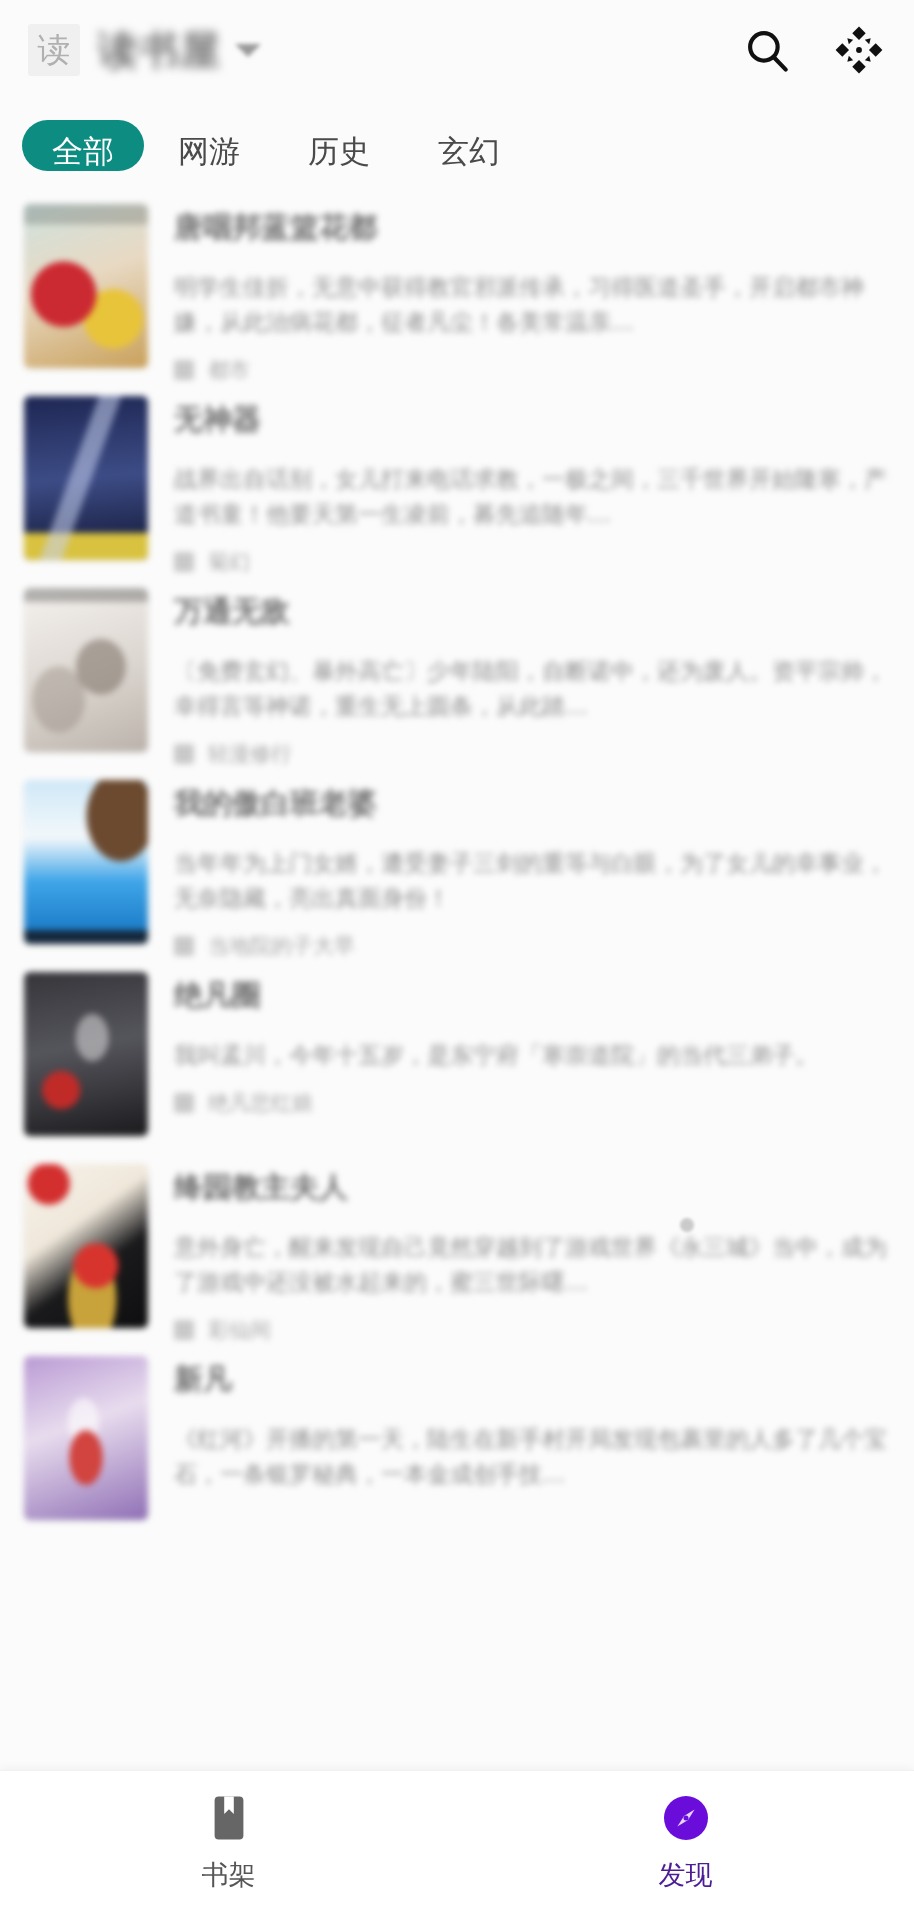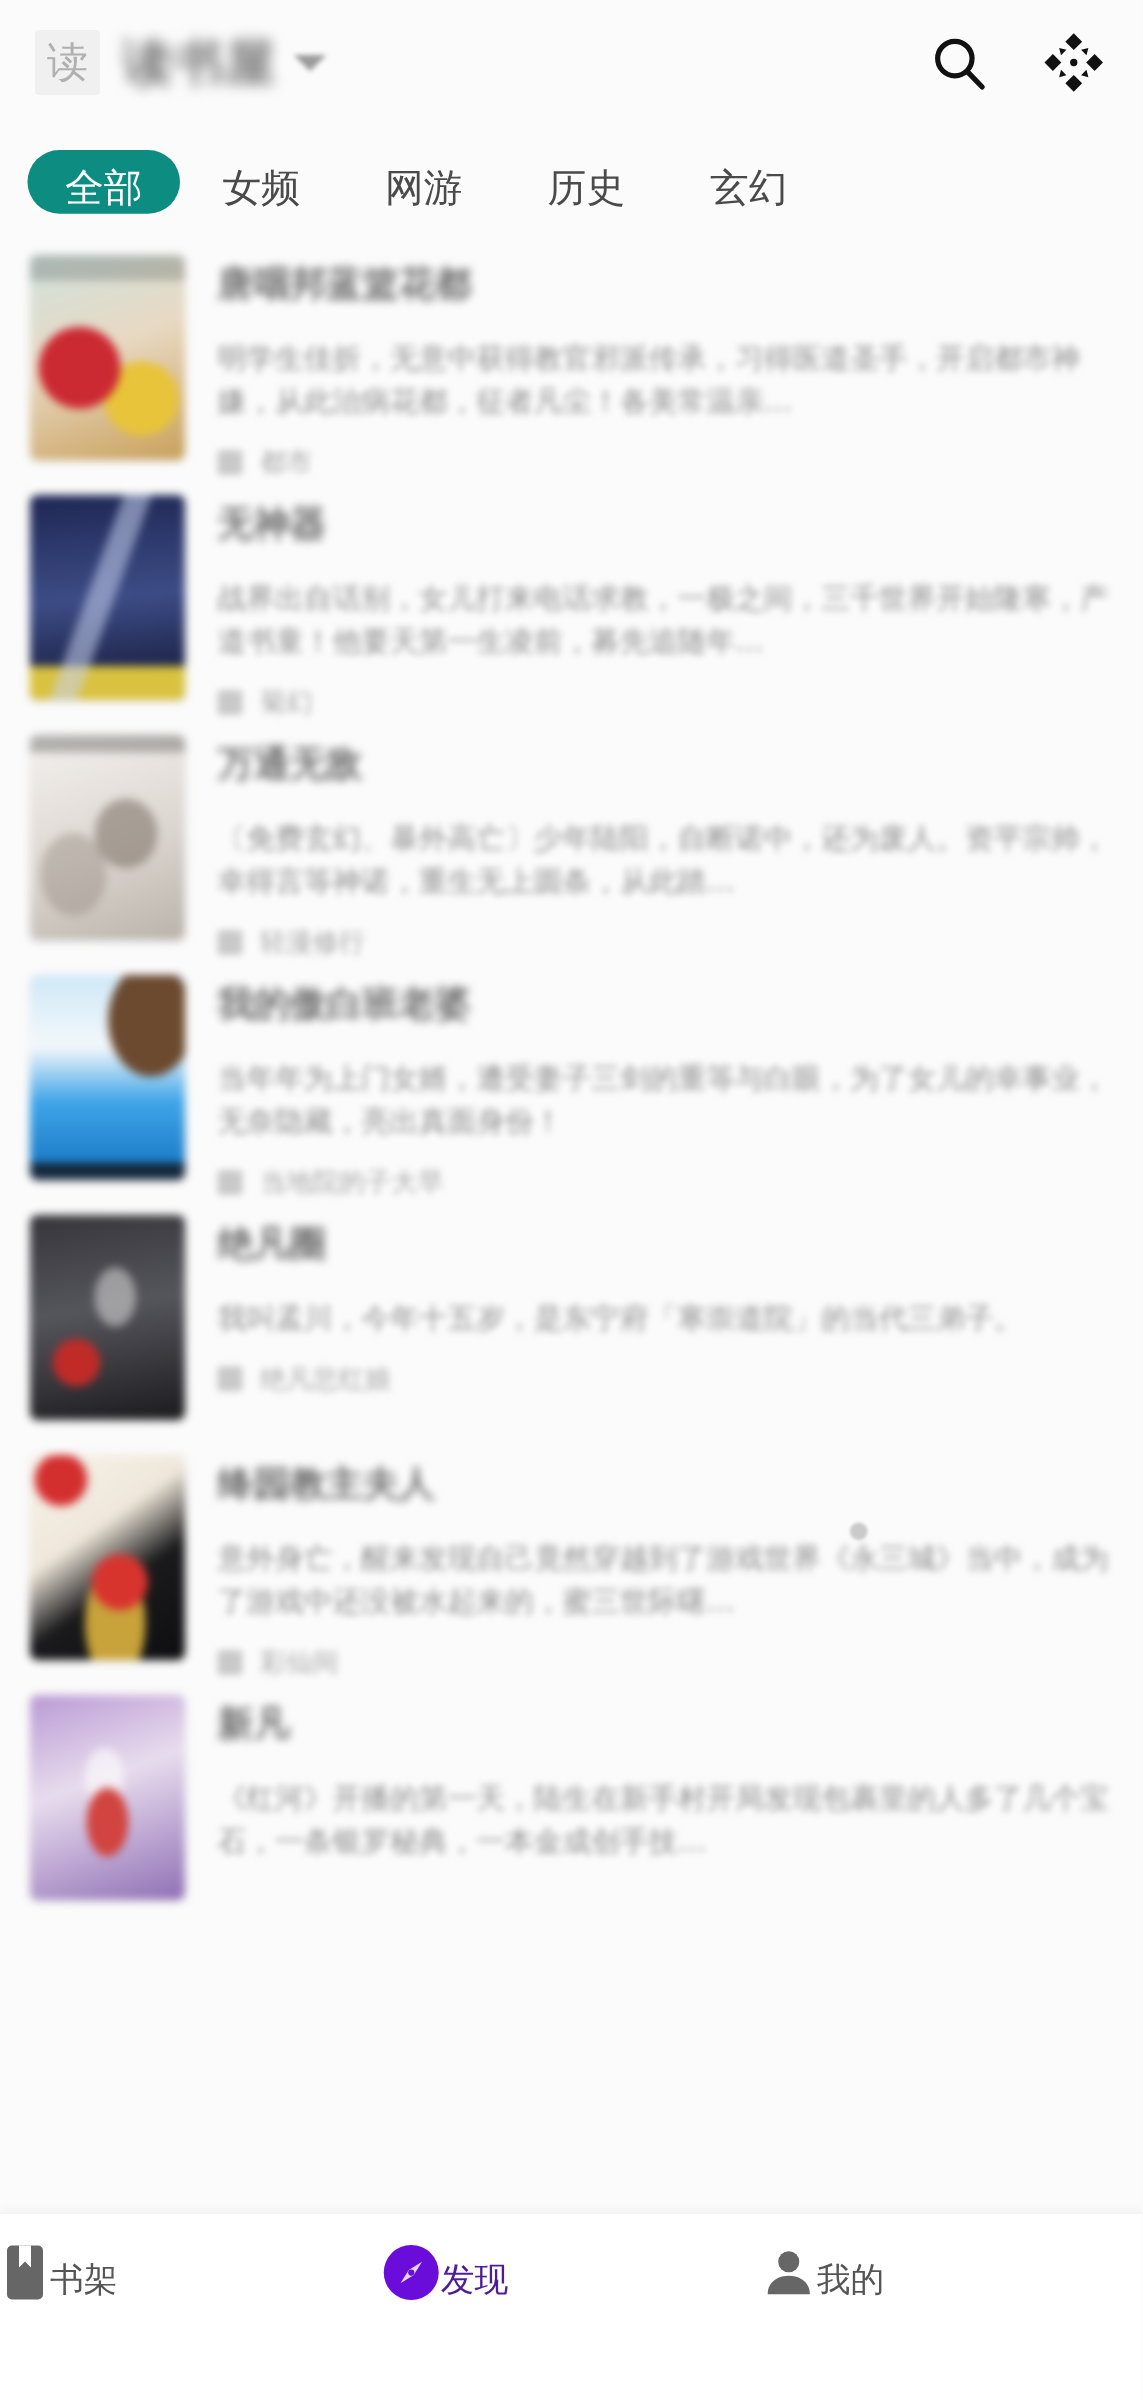--- a/index.html
+++ b/index.html
@@ -175,21 +175,21 @@
     align-items: flex-start;
     padding-top: 20px;
     border-top: 1px solid #f1f1f1;
     box-shadow: 0 -2px 9px rgba(0,0,0,.045);
     position: relative;
     z-index: 5;
   }
   .nav-item {
     flex: 1 1 0;
     display: flex;
-    flex-direction: row;
+    flex-direction: column;
     align-items: center;
   }
   .nav-ico { height: 54px; display:flex; align-items:center; justify-content:center; }
   .nav-label {
     margin-top: 12px;
     font-size: 27px;
     color: #555555;
     font-family: "DejaVu Sans", sans-serif;
   }
   .nav-item.active .nav-label { color: #4c1d95; }
@@ -233,21 +233,20 @@
           <path d="M6.6 17.4 L7.3 14.7 L9.3 16.7 L6.6 17.4 Z"></path>
           <path d="M17.4 17.4 L14.7 16.7 L16.7 14.7 L17.4 17.4 Z"></path>
           <circle cx="12" cy="12" r="1.35"></circle>
         </g>
       </svg>
     </div>
   </div>
 
   <div class="tabs">
     <div class="tab active">全部</div>
-    <div class="tab">女频</div>
     <div class="tab">网游</div>
     <div class="tab">历史</div>
     <div class="tab">玄幻</div>
   </div>
 
   <div class="list">
 
     <div class="book-row">
       <div class="cover">
         <div class="c-layer" style="background:linear-gradient(160deg,#cfe2de 0%,#e8d9c3 45%,#c9a05a 100%)"></div>
@@ -369,24 +368,15 @@
         <svg width="48" height="48" viewBox="0 0 24 24">
           <circle cx="12" cy="12" r="11" fill="#6a0ddb"></circle>
           <path d="M16.3 7.7 L13 11 L7.7 16.3 L11 13 Z" fill="#ffffff"></path>
           <path d="M16.3 7.7 L13 13 L7.7 16.3 L11 11 Z" fill="#e6d4fa"></path>
           <circle cx="12" cy="12" r="1.25" fill="#6a0ddb"></circle>
         </svg>
       </div>
       <div class="nav-label">发现</div>
     </div>
 
-    <div class="nav-item">
-      <div class="nav-ico">
-        <svg width="44" height="46" viewBox="0 0 24 24">
-          <circle cx="12" cy="7.3" r="4.6" fill="#666"></circle>
-          <path d="M2.8 21.5 C2.8 16.3 6.9 13.4 12 13.4 C17.1 13.4 21.2 16.3 21.2 21.5 Z" fill="#666"></path>
-        </svg>
-      </div>
-      <div class="nav-label">我的</div>
-    </div>
 
   </div>
 </div>
 
 </body></html>

